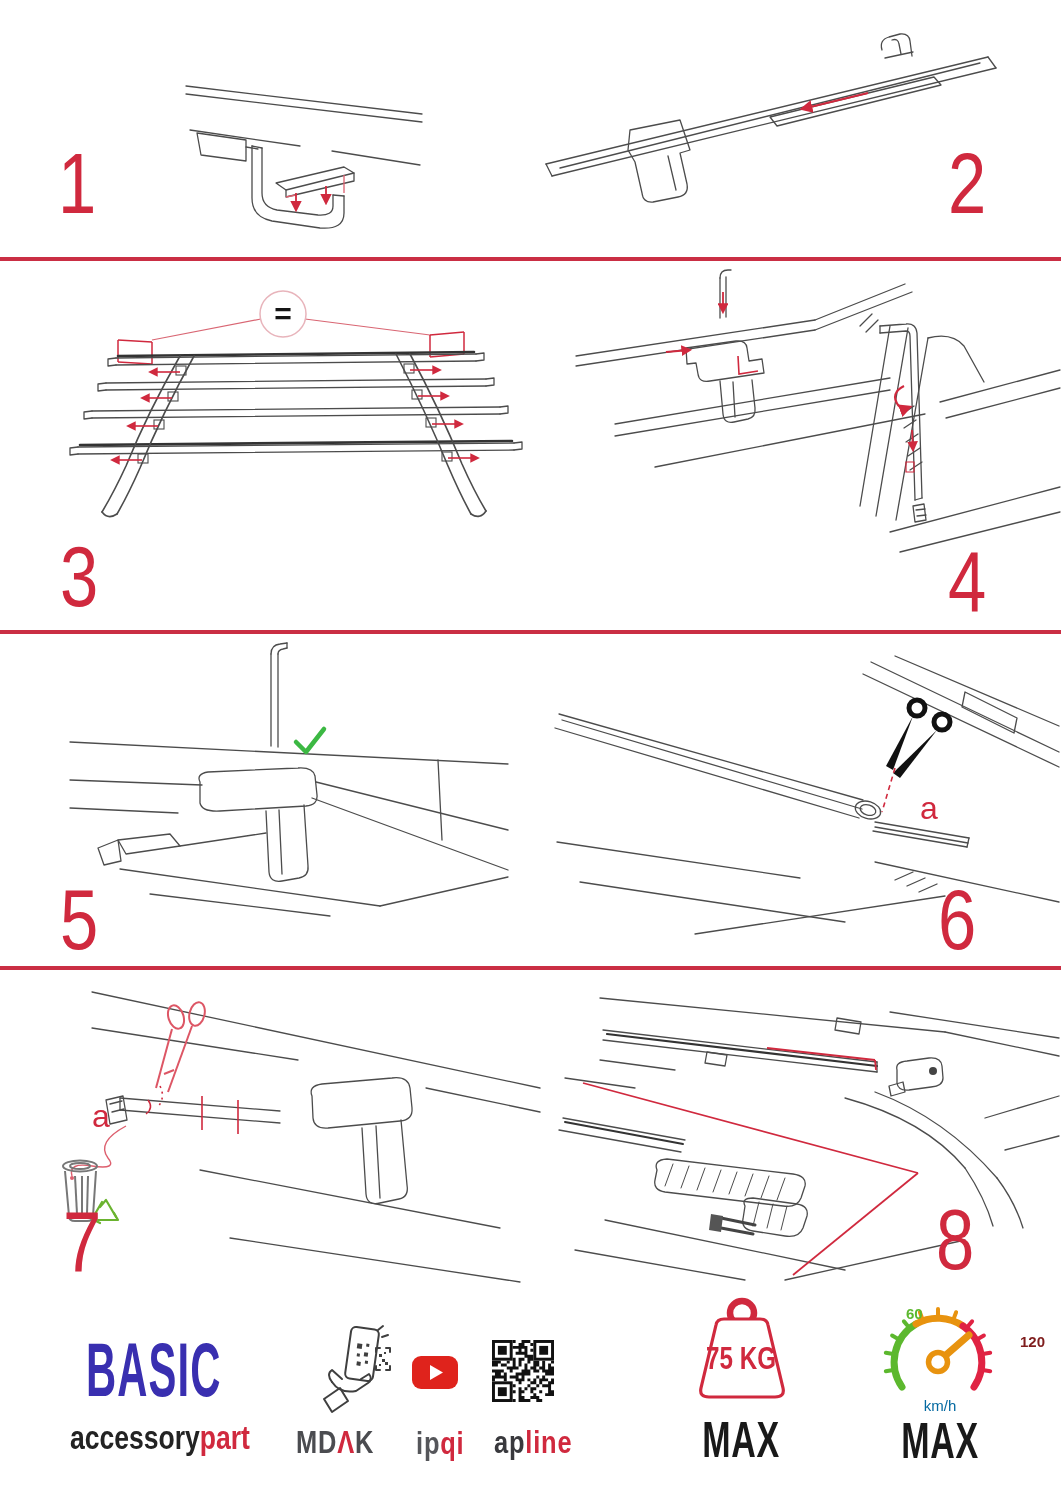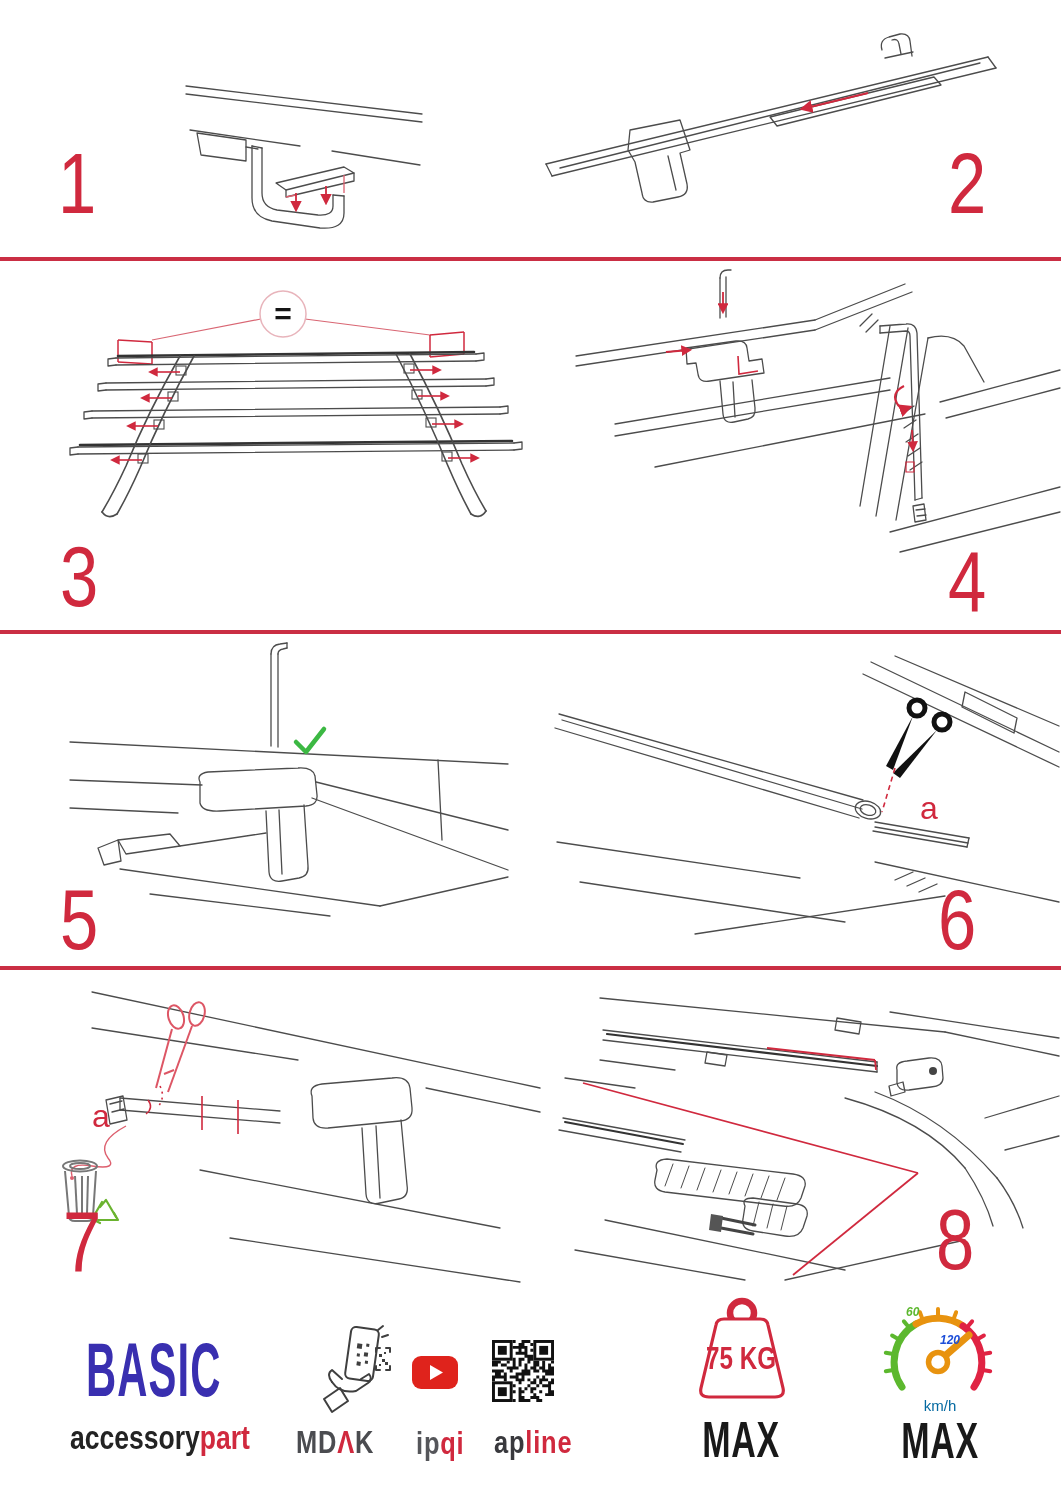--- a/index.html
+++ b/index.html
@@ -24,21 +24,21 @@
              transform:scaleX(.78);transform-origin:left top;white-space:nowrap;}
   .brand-sub .red{color:var(--red);}
   .logo-label{font-size:31px;line-height:1;font-weight:700;color:#4b4c50;
               transform:scaleX(.82);transform-origin:left top;white-space:nowrap;letter-spacing:1px;}
   .logo-label .red{color:var(--red);}
   .logo-label .dark{color:#39393d;}
   .max-label{font-size:50px;line-height:1;font-weight:700;color:#191919;letter-spacing:1px;
              transform:translateX(-50%) scaleX(.68);white-space:nowrap;}
   .kg-label{font-size:31px;line-height:1;font-weight:700;color:var(--red);
             transform:translateX(-50%) scaleX(.78);white-space:nowrap;}
-  .gauge-tick-label{font-size:12px;line-height:1;font-weight:700;white-space:nowrap;font-style:italic;}
+  .gauge-tick-label{font-size:15px;line-height:1;font-weight:700;white-space:nowrap;}
   .gauge-unit{font-size:15px;line-height:1;color:#0369a1;transform:translateX(-50%);white-space:nowrap;}
 </style>
 </head>
 <body>
 
 <div id="page">
 
   <section class="panel" style="left:0;top:0;width:530px;height:257px;">
     <svg width="530" height="257" viewBox="0 0 530 257">
       <defs>
@@ -482,18 +482,18 @@
         <path d="M77,22.6 L80.1,14.2" stroke="#e8930f"></path>
         <path d="M90.3,30.3 L96.1,23.4" stroke="#e02343"></path>
           <path d="M100.1,42 L107.9,37.5" stroke="#e02343"></path>
         <path d="M105.3,56.3 L114.2,54.8" stroke="#e02343"></path>
           <path d="M105.3,71.7 L114.2,73.2" stroke="#e02343"></path>
       </g>
       <path d="M62,64 L93,37" stroke="#e8930f" stroke-width="7" stroke-linecap="round" fill="none"></path>
       <circle cx="62" cy="64" r="9.5" stroke="#e8930f" stroke-width="5.5" fill="#ffffff"></circle>
     </svg>
     <span class="gauge-tick-label" style="left:906px;top:16px;color:#5cb82e;">60</span>
-    <span class="gauge-tick-label" style="left:940px;top:44px;color:#1d4ed8;">120</span>
+    <span class="gauge-tick-label" style="left:1020px;top:44px;color:#7f1d1d;">120</span>
     <span class="gauge-unit" style="left:940px;top:108px;">km/h</span>
     <span class="max-label" style="left:940px;top:126px;">MAX</span>
   </div>
 
 </div>
 
 </body></html>

